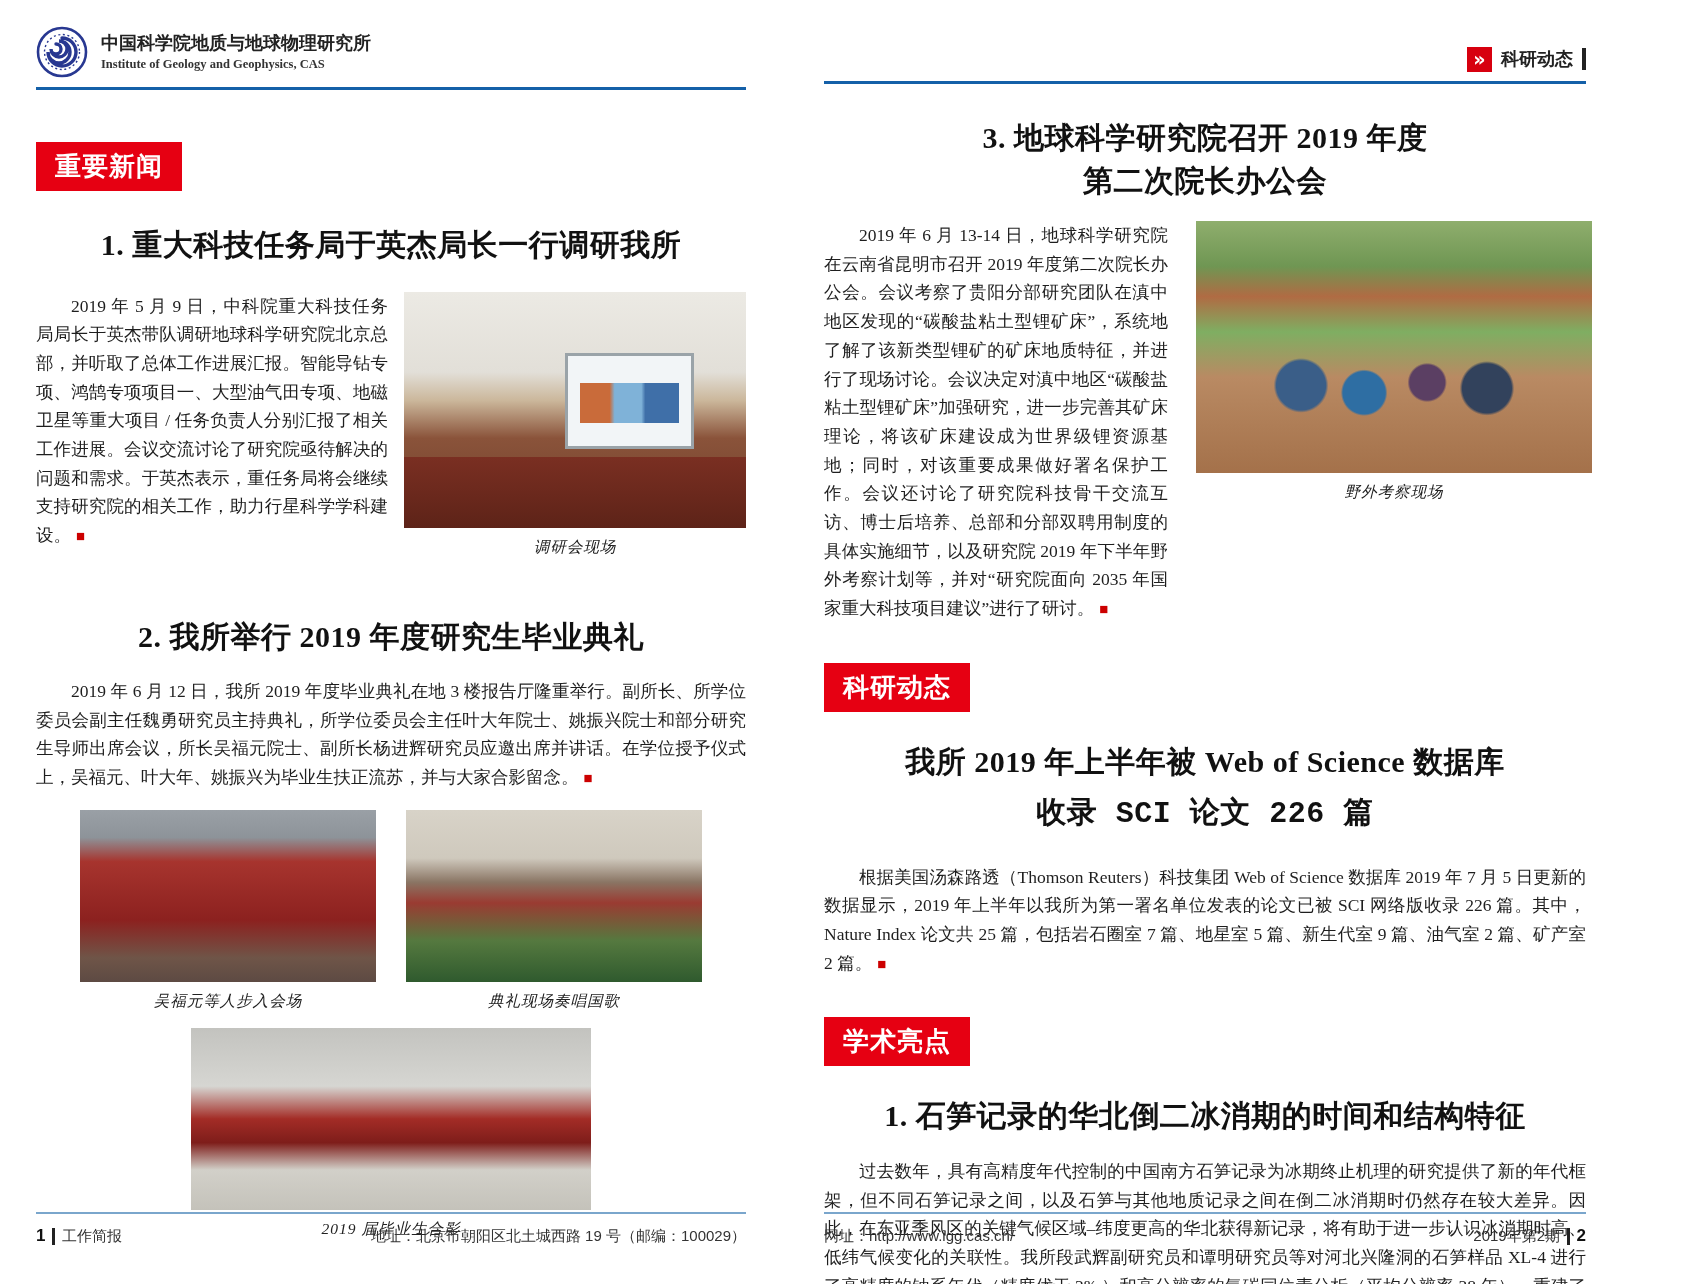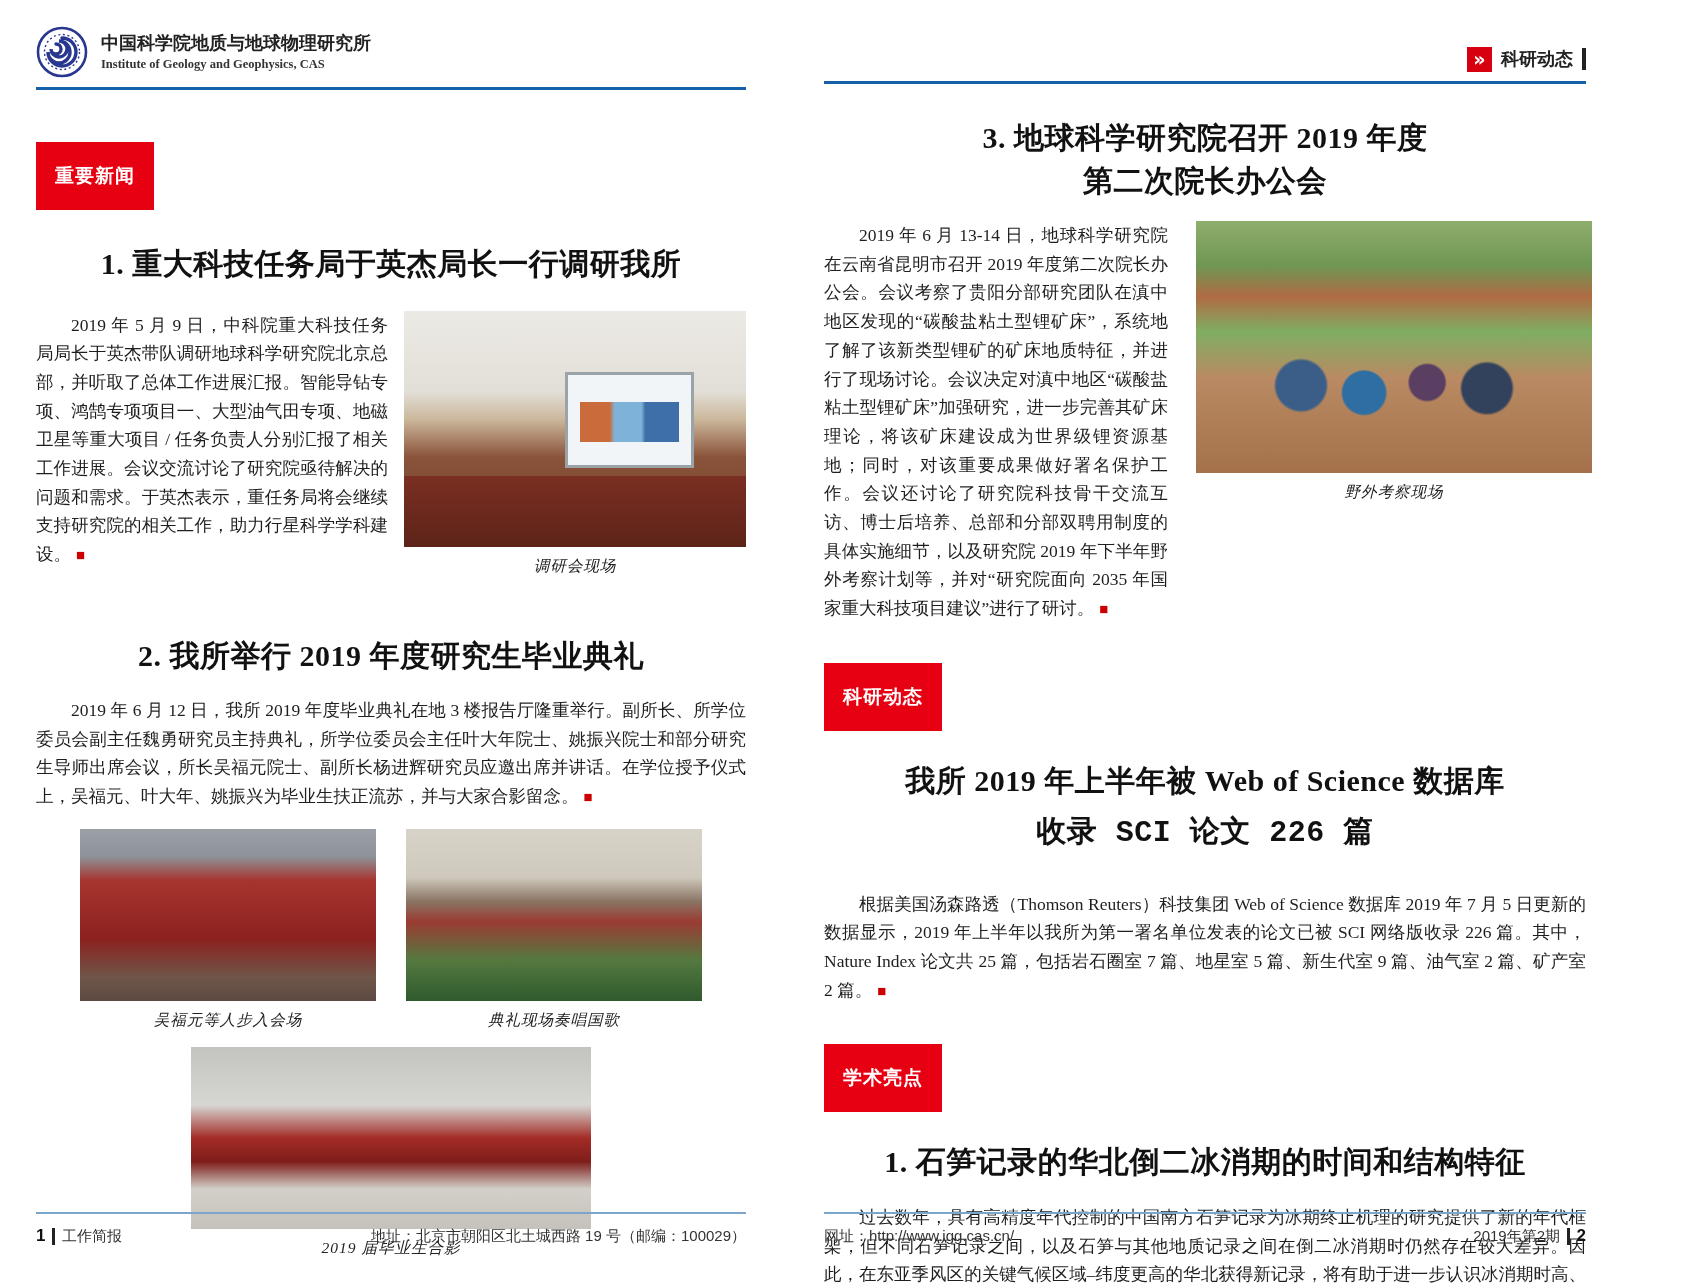--- a/index.html
+++ b/index.html
@@ -18,22 +18,22 @@
   .brand-en{font-family:Liberation Serif, serif;font-weight:bold;font-size:12.5px;color:#333;line-height:1.35;}
   .rule{height:3px;background:#1460a8;margin-top:9px;}
   .tag-row{display:flex;justify-content:flex-end;align-items:center;gap:9px;margin-top:46px;height:26px;}
   .tag-chevron{width:25px;height:25px;background:#d7000f;color:#fff;display:flex;align-items:center;justify-content:center;
     font-family:"DejaVu Sans",sans-serif;font-weight:bold;font-size:19px;line-height:1;}
   .tag-label{font-family:"Liberation Sans","DejaVu Sans",sans-serif;font-weight:bold;font-size:18px;color:#222;}
   .tag-divider{width:4px;height:22px;background:#222;}
 
   
   .badge{display:inline-block;background:#e60012;color:#ffffff;
-    font-family:"Liberation Sans","DejaVu Sans",sans-serif;font-weight:bold;font-size:19px;
-    padding:21px 19px;letter-spacing:1px;}
+    font-family:"Liberation Sans","DejaVu Sans",sans-serif;font-weight:bold;font-size:26px;
+    padding:7px 19px;letter-spacing:1px;}
   .badge-m1{margin-top:52px;}
   .badge-m2{margin-top:40px;}
 
   
   .a-title{text-align:center;font-weight:bold;font-size:30px;letter-spacing:.5px;color:#111;line-height:1.35;}
   .mt46{margin-top:34px;}.mt40{margin-top:59px;}.mt34{margin-top:34px;}.mt30{margin-top:30px;}.mt26{margin-top:26px;}
   .body-text{font-size:17.5px;line-height:1.64;text-align:justify;color:#1e1e1e;text-indent:2em;margin:0;}
   .endmark{color:#cc0000;font-size:15px;margin-left:5px;display:inline-block;text-indent:0;}
   .row{display:flex;gap:16px;margin-top:26px;}
   .col-text{flex:0 0 352px;}
@@ -159,21 +159,21 @@
       </div>
       <div class="caption">野外考察现场</div>
     </div>
   </div>
 
   <div class="badge badge-m2">科研动态</div>
 
   <h1 class="a-title mt30" style="margin-bottom:12px;">我所 2019 年上半年被 Web of Science 数据库</h1>
   <h1 class="a-title" style="margin-top:2px;font-family:Liberation Mono, monospace;">收录 SCI 论文 226 篇</h1>
 
-  <p class="body-text" style="margin-top:36px;"><span>根据美国汤森路透（Thomson Reuters）科技集团 Web of Science 数据库 2019 年 7 月 5 日更新的数据显示，2019 年上半年以我所为第一署名单位发表的论文已被 SCI 网络版收录 226 篇。其中，Nature Index 论文共 25 篇，包括岩石圈室 7 篇、地星室 5 篇、新生代室 9 篇、油气室 2 篇、矿产室 2 篇。</span><span class="endmark">■</span></p>
+  <p class="body-text" style="margin-top:28px;"><span>根据美国汤森路透（Thomson Reuters）科技集团 Web of Science 数据库 2019 年 7 月 5 日更新的数据显示，2019 年上半年以我所为第一署名单位发表的论文已被 SCI 网络版收录 226 篇。其中，Nature Index 论文共 25 篇，包括岩石圈室 7 篇、地星室 5 篇、新生代室 9 篇、油气室 2 篇、矿产室 2 篇。</span><span class="endmark">■</span></p>
 
   <div class="badge badge-m2">学术亮点</div>
 
   <h1 class="a-title mt30">1. 石笋记录的华北倒二冰消期的时间和结构特征</h1>
 
   <p class="body-text" style="margin-top:20px;"><span>过去数年，具有高精度年代控制的中国南方石笋记录为冰期终止机理的研究提供了新的年代框架，但不同石笋记录之间，以及石笋与其他地质记录之间在倒二冰消期时仍然存在较大差异。因此，在东亚季风区的关键气候区域–纬度更高的华北获得新记录，将有助于进一步认识冰消期时高、低纬气候变化的关联性。我所段武辉副研究员和谭明研究员等对河北兴隆洞的石笋样品 XL-4 进行了高精度的铀系年代（精度优于 3‰）和高分辨率的氧碳同位素分析（平均分辨率 38 年），重建了华北倒二冰消期的古气候演化历史。研究发现：（1）华北末次间冰期开始于 129.4±0.3 ka BP，与东亚季风区其它石笋记录一致，进一步说明北半球高纬夏季太阳辐射是冰期终止的关键驱动因子；（2）华北石笋记录的末次间冰期开始之前和之后的千</span></p>
 
   <div class="footer">
     <div class="footer-line"></div>
     <div class="footer-row">

